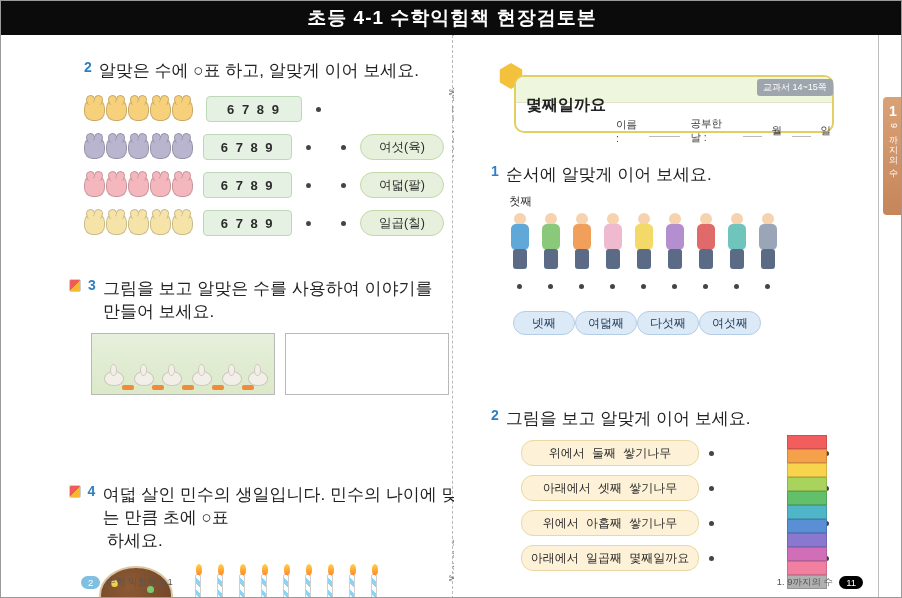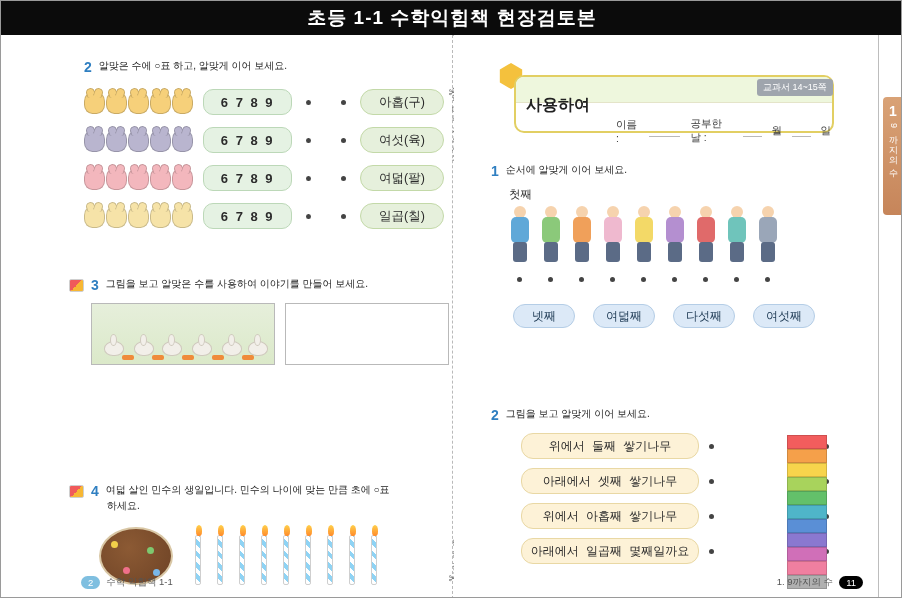--- a/index.html
+++ b/index.html
@@ -56,21 +56,21 @@
     width: 16px;
     font-size: 8px; color: #5a5a5a;
     writing-mode: vertical-rl; text-orientation: mixed;
     letter-spacing: 1px;
   }
 
   
   .qnum {
     font-weight: bold; font-size: 14px; color: #2f7fc1;
   }
-  .qtext { font-size: 10px; color: #222; }
+  .qtext { font-size: 17px; color: #222; }
   .row-q { display: flex; align-items: flex-start; gap: 7px; }
 
   
   .actv-icon {
     width: 15px; height: 13px; display: inline-block;
     background:
       linear-gradient(135deg,#f05a5a 50%, #f7b733 50%);
     border: 1px solid #cfcfcf;
     border-radius: 2px;
     margin-top: 2px;
@@ -98,21 +98,21 @@
   }
   .animal::before { left: 1px; transform: rotate(-18deg); }
   .animal::after  { right: 1px; transform: rotate(18deg); }
   .a-cat   { background: #f6d07a; }
   .a-mouse { background: #b9b5cf; }
   .a-pig   { background: #f3b7bd; }
   .a-chick { background: #f6e3a8; }
 
   .numbox {
     width: 96px; height: 26px; margin-left: 10px;
-    background: #e5f2e3; border: 1px solid #bcd8b8; border-radius: 10px;
+    background: #e5f2e3; border: 1px solid #bcd8b8; border-radius: 4px;
     display: flex; align-items: center; justify-content: center;
     gap: 6px; font-size: 13px; color: #2c2c2c; letter-spacing: 2px;
     font-weight: 600;
   }
   .dot { width: 5px; height: 5px; border-radius: 50%; background: #444; }
   .dot-left { margin-left: 14px; }
   .dot-right { margin-right: 14px; }
   .wordbox {
     width: 84px; height: 26px;
     background: #e6f0dc; border: 1px solid #c3d9a8; border-radius: 13px;
@@ -206,21 +206,21 @@
   .first-label { font-size: 11.5px; color: #333; margin: 8px 0 0 18px; }
   .people-row { display: flex; gap: 6px; margin: 4px 0 0 16px; align-items: flex-end; }
   .person { width: 25px; height: 56px; position: relative; }
   .person .head { position: absolute; top: 0; left: 7px; width: 12px; height: 12px; border-radius: 50%; background: #f6d3ae; }
   .person .body { position: absolute; top: 11px; left: 4px; width: 18px; height: 26px; border-radius: 5px; }
   .person .legs { position: absolute; top: 36px; left: 6px; width: 14px; height: 20px; background: #5b6b86; border-radius: 3px; }
   .dots-row { display: flex; gap: 6px; margin: 6px 0 0 16px; }
   .dots-row .d { width: 25px; text-align: center; }
   .dots-row .d span { display: inline-block; width: 5px; height: 5px; border-radius: 50%; background: #444; }
 
-  .ord-row { display: flex; gap: 18px; margin: 18px 0 0 22px; }
+  .ord-row { display: flex; gap: 0; margin: 18px 0 0 22px; }
   .ord-chip {
     width: 62px; height: 24px; border-radius: 12px;
     background: #dce9f7; border: 1px solid #b4cde6;
     display: flex; align-items: center; justify-content: center;
     font-size: 12px; color: #1f3b55;
   }
 
   
   .r2-wrap { position: absolute; left: 490px; top: 372px; width: 360px; }
   .stack-items { margin: 10px 0 0 30px; }
@@ -253,21 +253,21 @@
     font-size: 9.5px; color: #555;
   }
   .pill-orange { background: #000000; }
 </style>
 </head>
 <body>
 
 <div id="page">
 
   <div class="titlebar">
-    <span>초등 1-1 수학익힘책 현장검토본</span>
+    <span>초등 4-1 수학익힘책 현장검토본</span>
   </div>
 
   <div class="spread">
     <div class="outer-frame"></div>
 
     <div class="page-left">
 
       <div class="p2-wrap">
         <div class="row-q">
           <span class="qnum">2</span>
@@ -279,24 +279,20 @@
           <div class="p2-row">
             <div class="animal-strip">
               <div class="animal a-cat"></div>
                 <div class="animal a-cat"></div>
                 <div class="animal a-cat"></div>
                 <div class="animal a-cat"></div>
                 <div class="animal a-cat"></div>
             </div>
             <div class="numbox">6 7 8 9</div>
             <span class="dot dot-left"></span>
-            <div class="p2-right">
-              <span class="dot dot-right"></span>
-              <div class="wordbox">아홉(구)</div>
-            </div>
           </div>
 
           <div class="p2-row">
             <div class="animal-strip">
               <div class="animal a-mouse"></div>
                 <div class="animal a-mouse"></div>
                 <div class="animal a-mouse"></div>
                 <div class="animal a-mouse"></div>
                 <div class="animal a-mouse"></div>
             </div>
@@ -409,21 +405,21 @@
     <div class="gutter-text" style="top:498px;">한 칸 접기</div>
     <div class="gutter-mark" style="top:536px;">✂</div>
 
     <div class="page-right"></div>
 
     <div class="hex"></div>
 
     <div class="unit-card">
       <div class="unit-card-top"></div>
     </div>
-    <div class="unit-title">사용하여</div>
+    <div class="unit-title">몇째일까요</div>
     <div class="textbook-tag">교과서 14~15쪽</div>
 
     <div class="name-line">
       <span>이름 :</span>
       <span class="blank"></span>
       <span>공부한 날 :</span>
       <span class="blank" style="width:22px;"></span>
       <span>월</span>
       <span class="blank" style="width:22px;"></span>
       <span>일</span>

